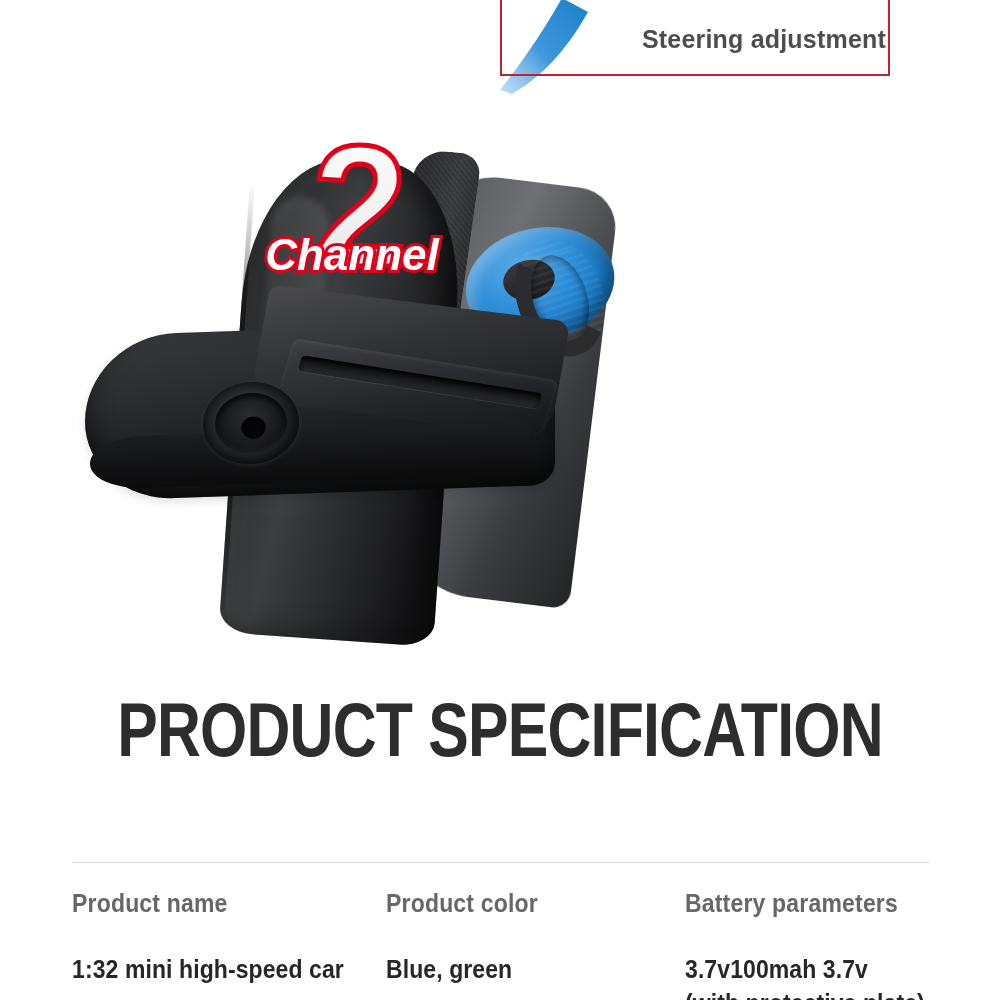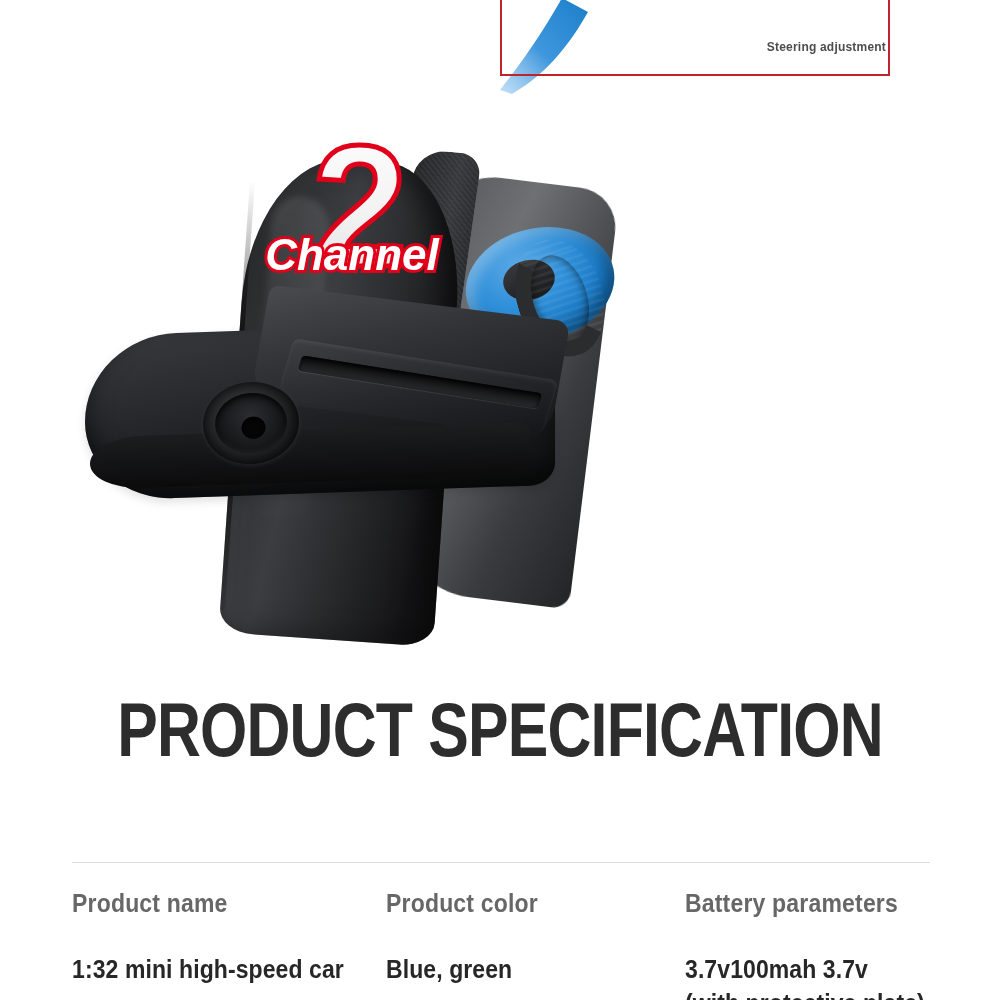--- a/index.html
+++ b/index.html
@@ -150,21 +150,21 @@
   #steering-callout{
     position:absolute; left:500px; top:-40px; width:390px; height:116px;
     border:2px solid #c0232b;
     border-top:none;
     background:transparent;
     pointer-events:none;
   }
   #steering-callout-label{
     position:absolute; right:2px; bottom:20px;
     font-family:"Liberation Sans", sans-serif;
-    font-size:12px; font-weight:700;
+    font-size:25px; font-weight:700;
     color:#4d4d4d;
     letter-spacing:.2px;
     white-space:nowrap;
   }
 
   
   #steering-arc{
     position:absolute; left:492px; top:-14px; width:120px; height:110px;
     pointer-events:none;
   }

